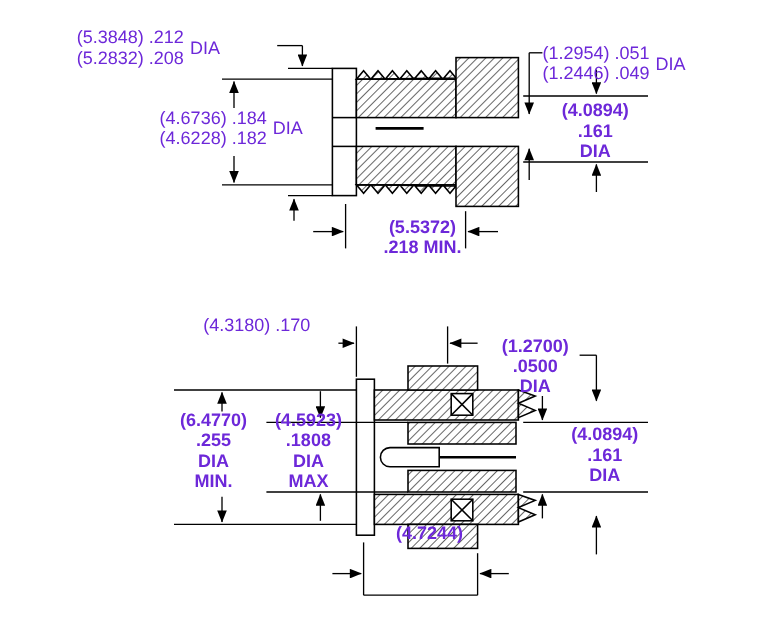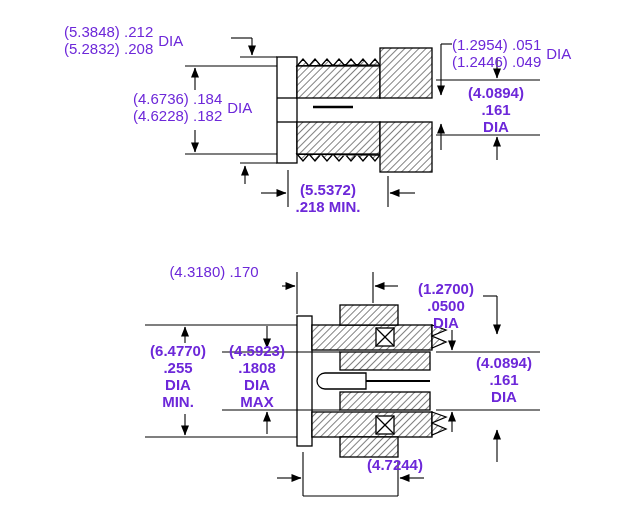--- a/index.html
+++ b/index.html
@@ -147,21 +147,21 @@
     </div>
     <div>DIA</div>
   </div>
 
   <div class="lbl col" style="left:458px;top:84px;width:76px;">
     <div>(4.0894)</div>
     <div>.161</div>
     <div>DIA</div>
   </div>
 
-  <div class="lbl col" style="left:280px;top:181px;width:96px;">
+  <div class="lbl col" style="left:304px;top:181px;width:96px;">
     <div>(5.5372)</div>
     <div>.218 MIN.</div>
   </div>
 
   <div class="lbl rgt" style="left:150px;top:263px;width:128px;">
     <div>(4.3180) .170</div>
   </div>
 
   <div class="lbl col" style="left:410px;top:280px;width:72px;">
     <div>(1.2700)</div>
@@ -182,17 +182,17 @@
     <div>DIA</div>
     <div>MAX</div>
   </div>
 
   <div class="lbl col" style="left:468px;top:354px;width:72px;">
     <div>(4.0894)</div>
     <div>.161</div>
     <div>DIA</div>
   </div>
 
-  <div class="lbl col" style="left:303px;top:456px;width:110px;margin-left:37px;">
+  <div class="lbl col" style="left:303px;top:436px;width:110px;">
     <div>(4.7244)</div>
   </div>
 
 </div>
 
 </body></html>

